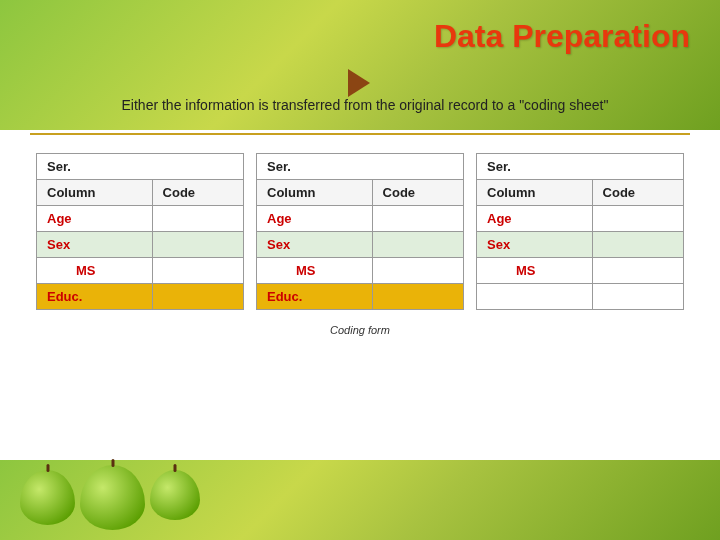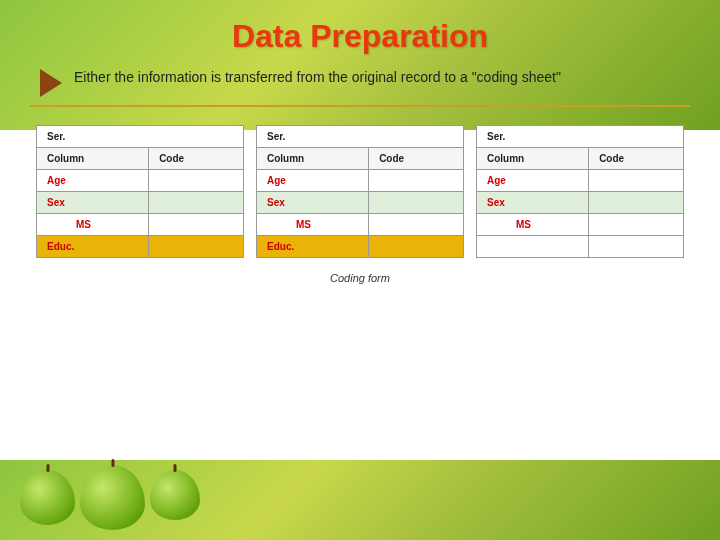--- a/index.html
+++ b/index.html
@@ -35,34 +35,35 @@
       z-index: 0;
     }
 
     .content {
       position: relative;
       z-index: 1;
       padding: 18px 30px 0 30px;
     }
 
     .page-title {
-      text-align: center;
+      text-align: right;
       font-size: 32px;
       font-weight: bold;
       color: #e8380d;
       text-shadow: 1px 1px 2px rgba(0,0,0,0.2);
       margin-bottom: 14px;
       font-family: Arial, sans-serif;
     }
 
     .bullet-row {
       display: flex;
-      align-items: flex-start;
-      margin-bottom: 8px;
+      align-items: center;
+      margin-bottom: 20px;
       padding-left: 10px;
+      flex-direction: column;
     }
 
     .bullet-arrow {
       width: 0;
       height: 0;
       border-top: 14px solid transparent;
       border-bottom: 14px solid transparent;
       border-left: 22px solid #8b4513;
       margin-right: 12px;
       flex-shrink: 0;
@@ -91,21 +92,21 @@
 
     .coding-table {
       border-collapse: collapse;
       flex: 1;
       margin: 0 6px;
     }
 
     .coding-table td, .coding-table th {
       border: 1px solid #999;
       padding: 5px 10px;
-      font-size: 10px;
+      font-size: 13px;
       color: #222;
       background: #fff;
       min-width: 55px;
     }
 
     .ser-header {
       background: #fff !important;
       font-weight: bold;
       color: #cc0000;
       font-size: 15px;

